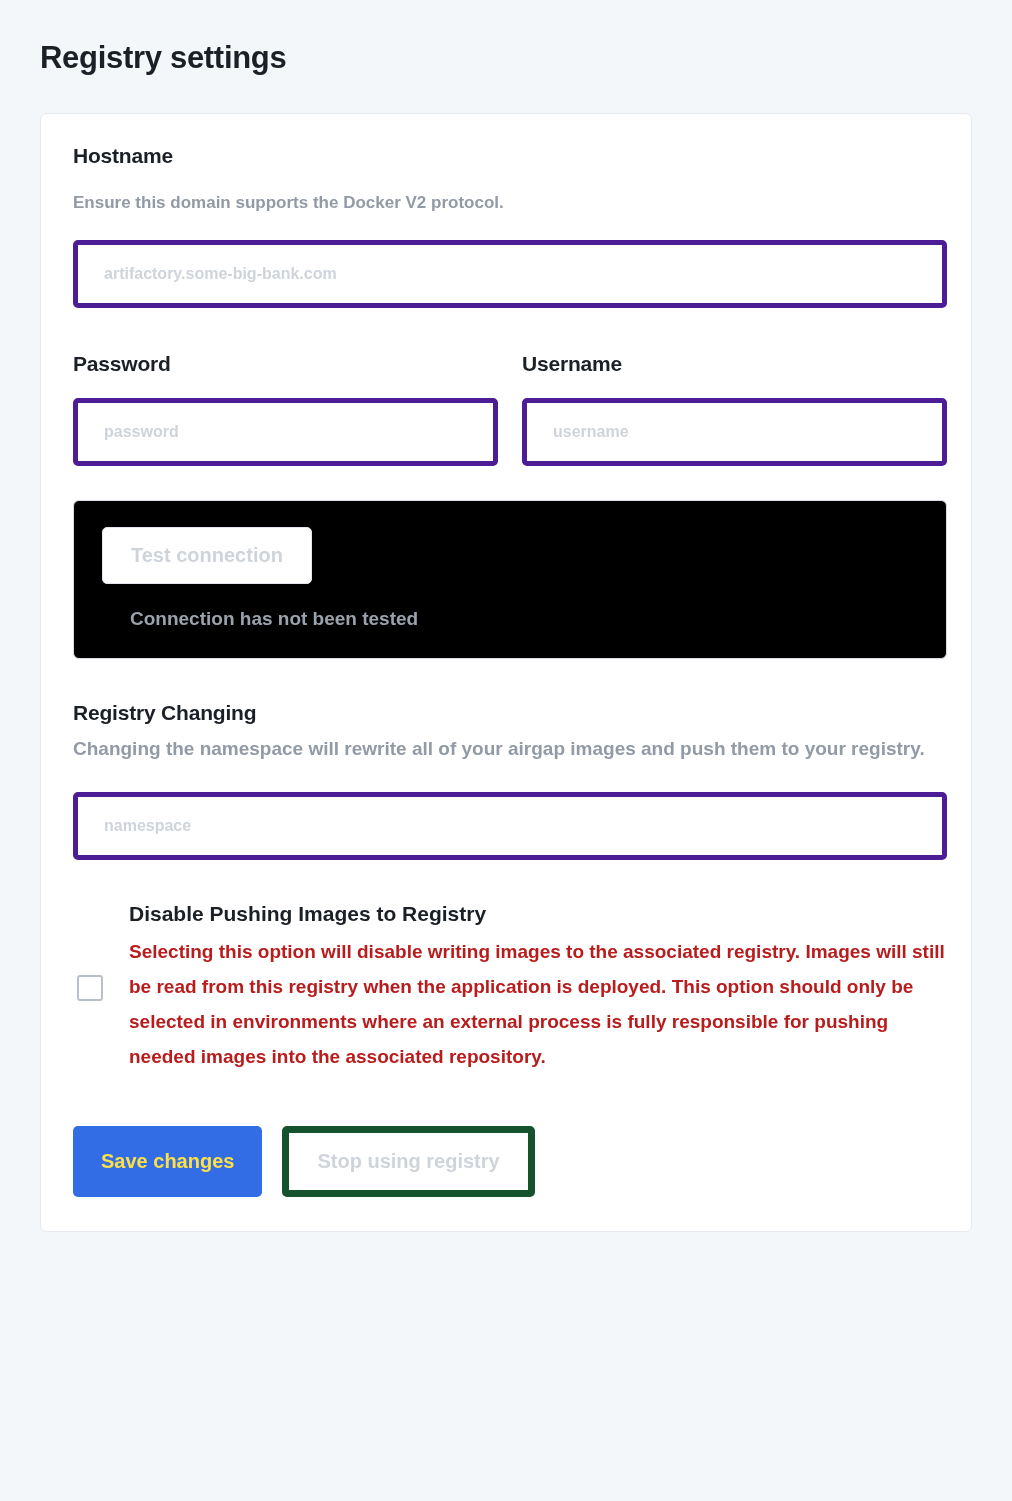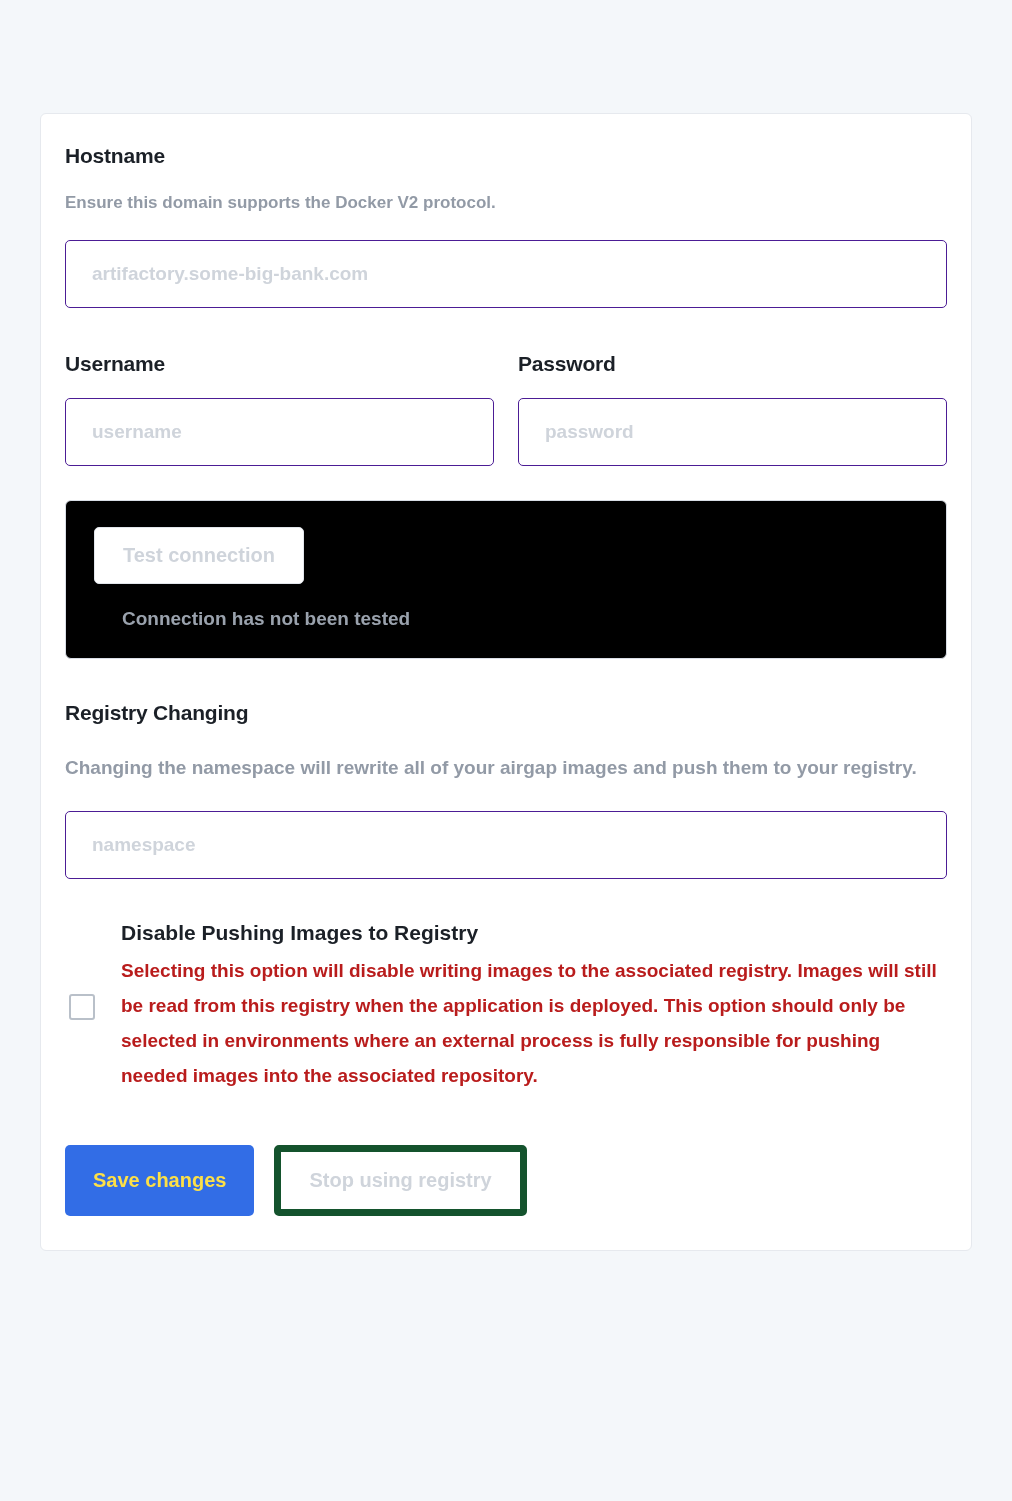--- a/index.html
+++ b/index.html
@@ -26,44 +26,44 @@
     letter-spacing: -0.3px;
   }
   .card {
     position: absolute;
     left: 40px;
     top: 113px;
     width: 932px;
     background: #ffffff;
     border: 1px solid #e6e9ee;
     border-radius: 6px;
-    padding: 30px 24px 34px 24px;
+    padding: 30px 24px 34px 32px;
   }
   .section-label {
     font-size: 21px;
     font-weight: bold;
     color: #1b2027;
     margin: 0 0 0 0;
     letter-spacing: -0.2px;
   }
   .helper-text {
     font-size: 17px;
     color: #929aa6;
     margin: 22px 0 8px 0;
     line-height: 1.55;
     font-weight: bold;
   }
   .text-input {
     display: block;
     width: 100%;
     height: 68px;
-    border: 1px solid #4c1d95;
+    border: 5px solid #4c1d95;
     border-radius: 5px;
     padding: 0 26px;
-    font-size: 19px;
+    font-size: 16px;
     color: #1b2027;
     font-family: "Liberation Sans", sans-serif;
     background: #ffffff;
     outline: none;
   }
   .text-input::placeholder {
     color: #cfd4db;
     font-weight: bold;
   }
   .row {
@@ -102,21 +102,21 @@
     font-weight: bold;
     margin-left: 28px;
   }
   .ns-title {
     margin-top: 42px;
   }
   .ns-desc {
     font-size: 19px;
     color: #929aa6;
     line-height: 1.75;
-    margin-top: 26px;
+    margin-top: 7px;
     font-weight: bold;
   }
   .ns-input-wrap { margin-top: 26px; }
   .checkbox-row {
     display: flex;
     align-items: center;
     margin-top: 42px;
     padding-left: 4px;
   }
   .checkbox {
@@ -168,37 +168,38 @@
     padding: 17px 28px;
     font-family: "Liberation Sans", sans-serif;
     cursor: default;
   }
 </style>
 </head>
 <body>
 
 <div class="page">
 
+  <h1 class="page-title">Registry settings</h1>
 
   <div class="card">
 
     <h2 class="section-label">Hostname</h2>
     <p class="helper-text">Ensure this domain supports the Docker V2 protocol.</p>
     <div style="margin-top:24px;">
       <input class="text-input" type="text" placeholder="artifactory.some-big-bank.com" style="">
     </div>
 
     <div class="row" style="margin-top:44px;">
       <div class="col">
+        <h2 class="section-label">Password</h2>
+        <input class="text-input" type="password" placeholder="password" style="">
+      </div>
+      <div class="col">
         <h2 class="section-label">Username</h2>
         <input class="text-input" type="text" placeholder="username" style="">
-      </div>
-      <div class="col">
-        <h2 class="section-label">Password</h2>
-        <input class="text-input" type="password" placeholder="password" style="">
       </div>
     </div>
 
     <div class="test-box">
       <button class="test-btn">Test connection</button>
       <div class="test-status">Connection has not been tested</div>
     </div>
 
     <h2 class="section-label ns-title">Registry Changing</h2>
     <p class="ns-desc">Changing the namespace will rewrite all of your airgap images and push them to your registry.</p>

